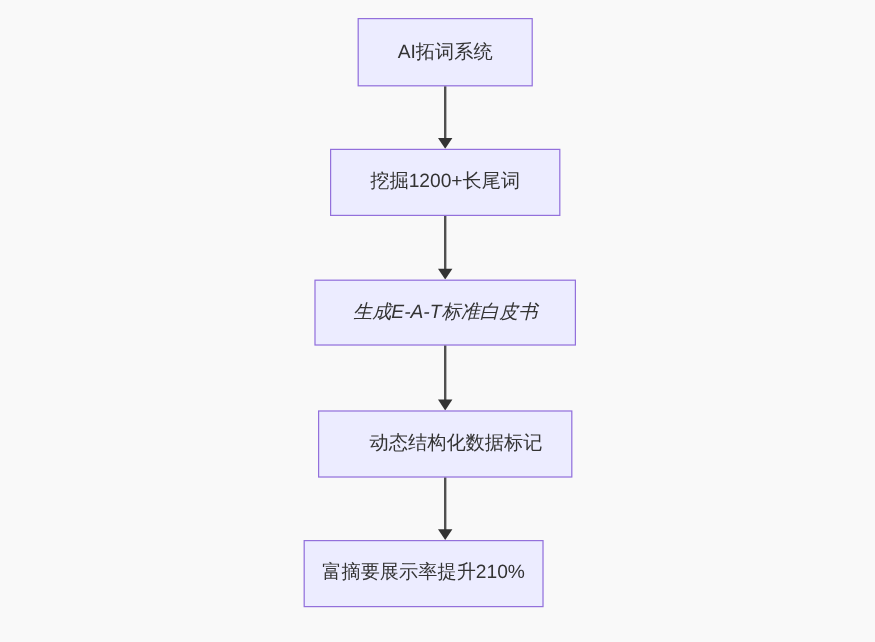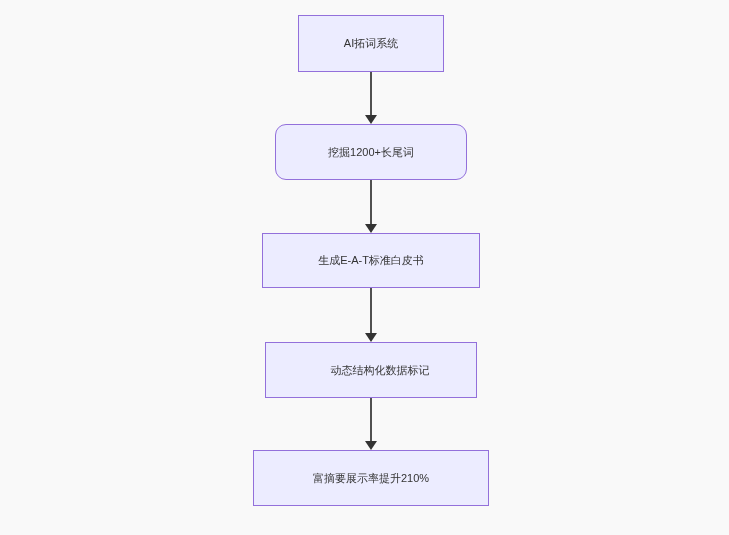--- a/index.html
+++ b/index.html
@@ -23,29 +23,29 @@
   }
   .node{
     position:absolute;
     box-sizing:border-box;
     background:var(--node-fill);
     border:1.5px solid var(--node-border);
     color:var(--text);
     display:flex;
     align-items:center;
     justify-content:center;
-    font-size:11px;
+    font-size:16px;
     line-height:1;
     white-space:nowrap;
   }
   .n1{left:298px;top:15px;width:146px;height:57px;}
-  .n2{left:275px;top:124px;width:192px;height:56px;border-radius:11px;}
-  .n3{left:262px;top:233px;width:218px;height:55px;}
+  .n2{left:275px;top:124px;width:192px;height:56px;}
+  .n3{left:262px;top:233px;width:218px;height:55px;font-style:italic;}
   .n4{left:265px;top:342px;width:212px;height:56px;padding-left:18px;}
-  .n5{left:253px;top:450px;width:236px;height:56px;}
+  .n5{left:253px;top:450px;width:200px;height:56px;}
 
   .edge{
     position:absolute;
     left:371px;
     width:0;
   }
   .e1{top:72px;height:52px;}
   .e2{top:180px;height:53px;}
   .e3{top:288px;height:54px;}
   .e4{top:398px;height:52px;}

